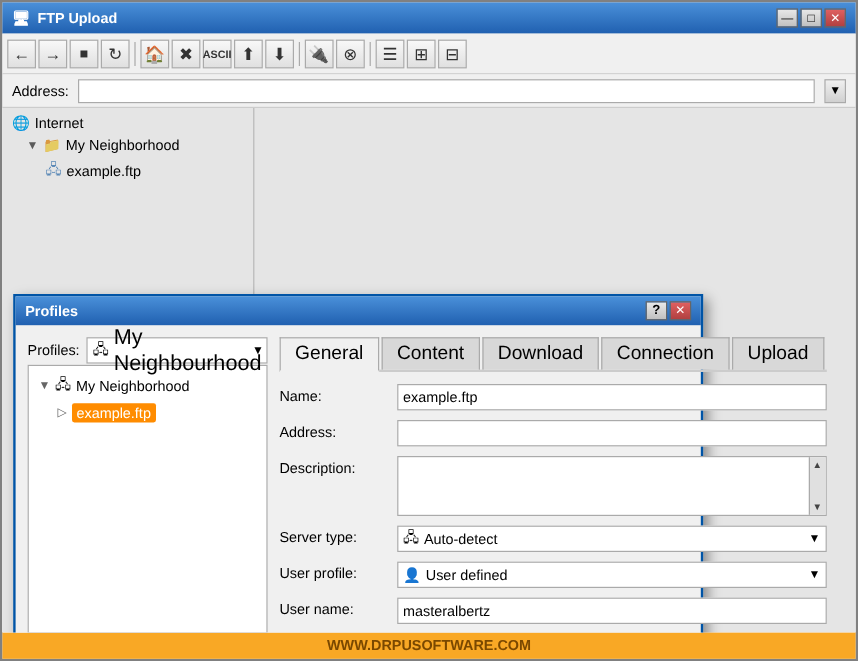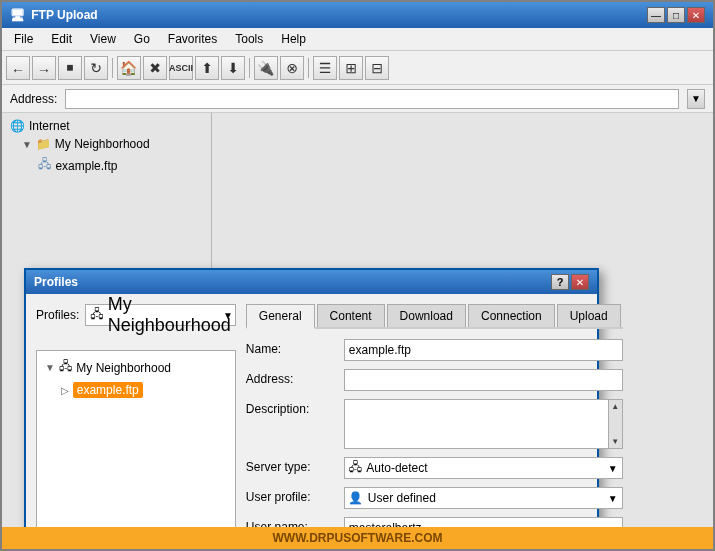--- a/index.html
+++ b/index.html
@@ -190,21 +190,21 @@
 
     
     .overlay {
       position: absolute;
       top: 0; left: 0; right: 0; bottom: 0;
       background: rgba(0,0,0,0.1);
       display: flex;
       align-items: flex-start;
       justify-content: flex-start;
       padding-top: 155px;
-      padding-left: 22px;
+      padding-left: 9px;
     }
 
     .dialog {
       width: 575px;
       background: #f0f0f0;
       border: 2px solid #0054a6;
       box-shadow: 4px 4px 10px rgba(0,0,0,0.4);
       display: flex;
       flex-direction: column;
     }
@@ -233,21 +233,21 @@
       display: flex;
       padding: 10px;
       gap: 10px;
     }
 
     
     .profiles-left {
       width: 200px;
       display: flex;
       flex-direction: column;
-      gap: 24px;
+      gap: 1px;
     }
 
     .profiles-dropdown-row {
       display: flex;
       align-items: center;
       gap: 6px;
     }
 
     .profiles-label {
       font-size: 12px;
@@ -306,21 +306,21 @@
     }
 
     .tabs-row {
       display: flex;
       border-bottom: 2px solid #ccc;
       margin-bottom: 10px;
     }
 
     .tab {
       padding: 4px 12px;
-      font-size: 12px;
+      font-size: 16px;
       cursor: pointer;
       background: #d8d8d8;
       border: 1px solid #aaa;
       border-bottom: none;
       margin-right: 2px;
     }
 
     .tab.active {
       background: #f0f0f0;
       border-bottom: 2px solid #f0f0f0;
@@ -434,29 +434,20 @@
       <span>🖥</span>
       <span>FTP Upload</span>
     </div>
     <div class="title-bar-controls">
       <div class="tb-btn">—</div>
       <div class="tb-btn">□</div>
       <div class="tb-btn close">✕</div>
     </div>
   </div>
 
-  <div class="menu-bar">
-    <span class="menu-item">File</span>
-    <span class="menu-item">Edit</span>
-    <span class="menu-item">View</span>
-    <span class="menu-item">Go</span>
-    <span class="menu-item">Favorites</span>
-    <span class="menu-item">Tools</span>
-    <span class="menu-item">Help</span>
-  </div>
 
   <div class="toolbar">
     <div class="toolbar-btn">←</div>
     <div class="toolbar-btn">→</div>
     <div class="toolbar-btn">⏹</div>
     <div class="toolbar-btn">↻</div>
     <div class="toolbar-sep"></div>
     <div class="toolbar-btn">🏠</div>
     <div class="toolbar-btn">✖</div>
     <div class="toolbar-btn" style="font-size:9px;font-weight:bold;">ASCII</div>

